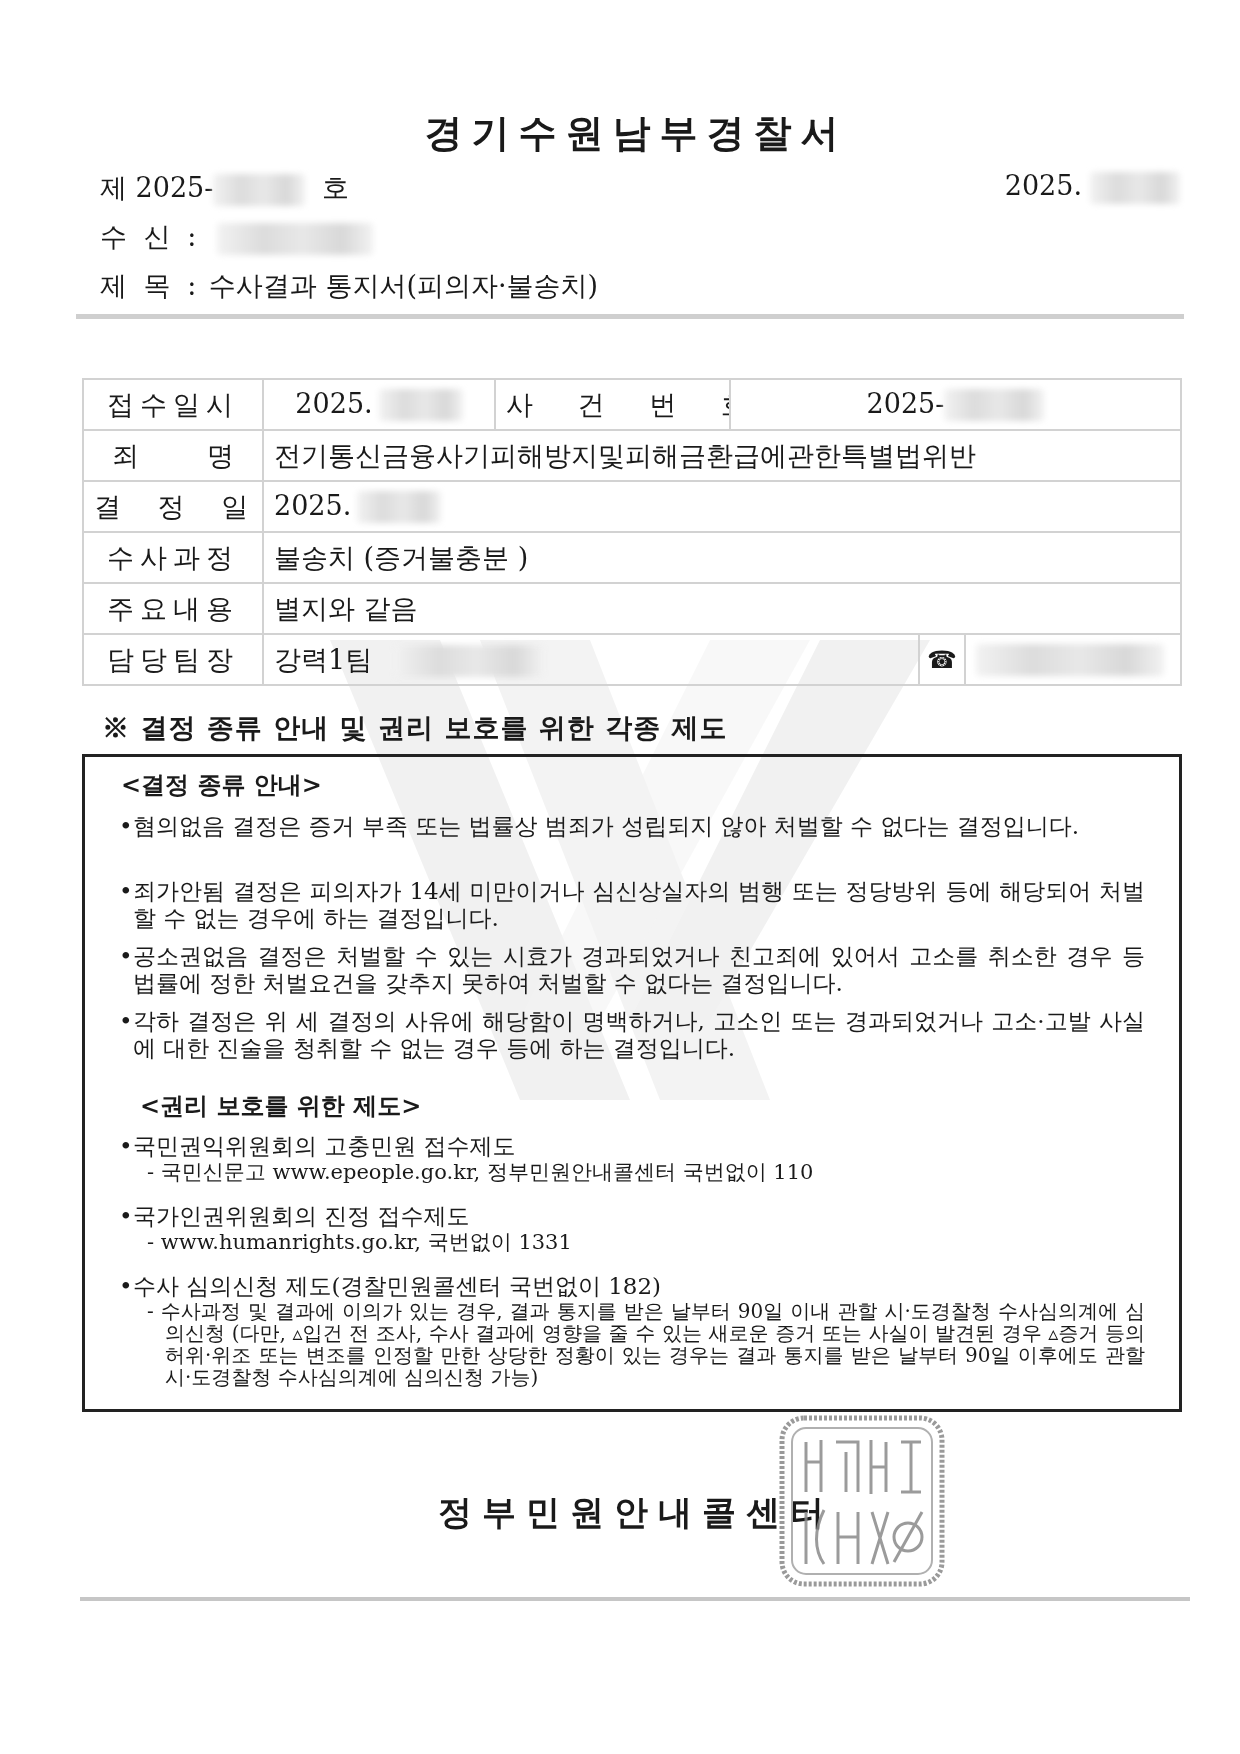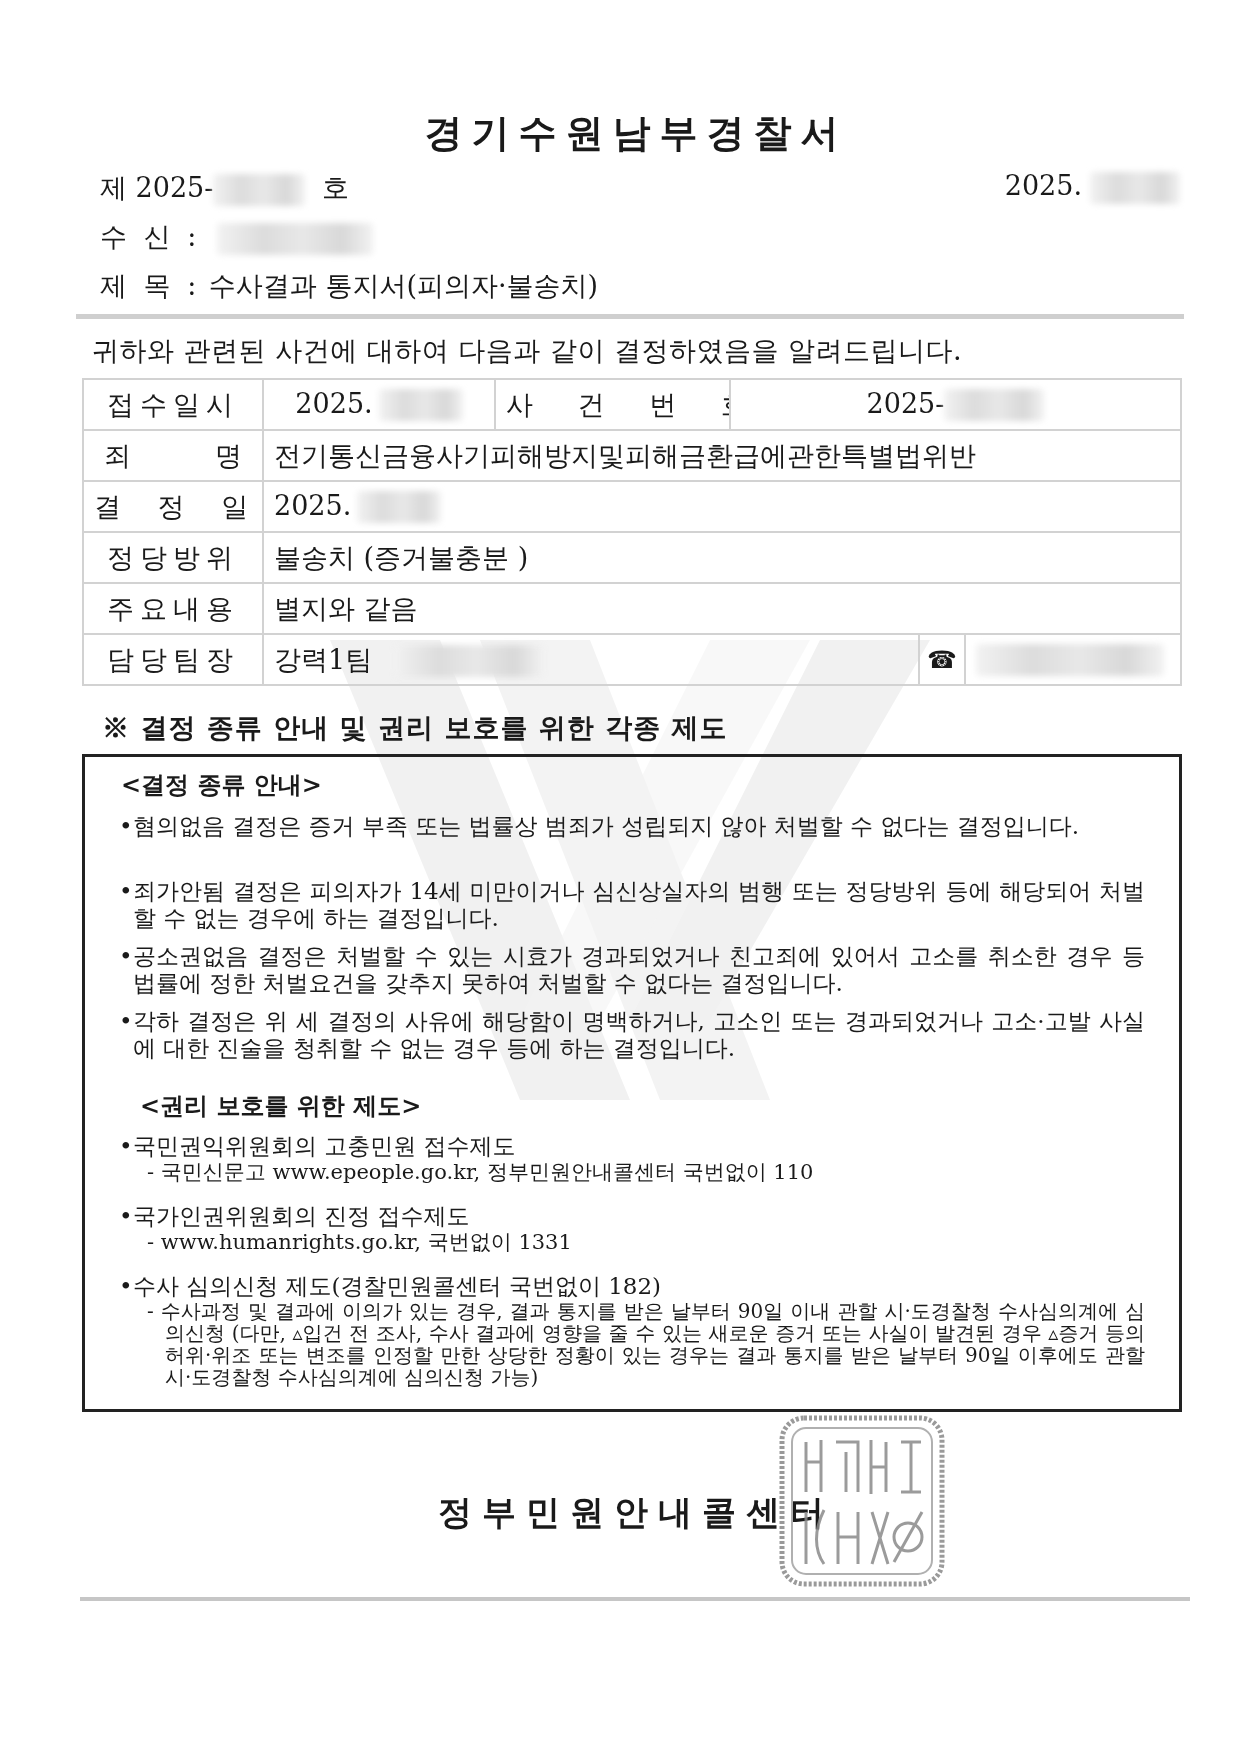--- a/index.html
+++ b/index.html
@@ -86,21 +86,20 @@
     <span>수사결과 통지서(피의자·불송치)</span>
   </div>
 
   <div class="abs meta-line" style="top:219px; letter-spacing:4px;">
     <span>수 신 :</span>
     <span class="blur-box" style="width:156px; margin-left:4px;"></span>
   </div>
 
   <div class="hr-gray" style="top:314px;"></div>
 
-  <div class="abs intro">귀하와 관련된 사건에 대하여 다음과 같이 결정하였음을 알려드립니다.</div>
 
   <table class="info">
     <colgroup>
       <col style="width:180px">
         <col style="width:232px">
         <col style="width:235px">
         <col style="width:189px">
         <col style="width:46px">
         <col style="width:216px">
     </colgroup>
@@ -109,31 +108,31 @@
       <td class="label">접수일시</td>
       <td class="center">
         <span>2025.</span><span class="blur-box" style="width:84px; margin-left:6px;"></span>
       </td>
       <td class="label" style="letter-spacing:18px;">사 건 번 호</td>
       <td colspan="3" class="center">
         <span>2025-</span><span class="blur-box" style="width:100px;"></span>
       </td>
     </tr>
     <tr>
-      <td class="label" style="letter-spacing:0; text-align:justify; text-align-last:justify; padding:0 20px;">죄 명</td>
+      <td class="label" style="letter-spacing:0; text-align:justify; text-align-last:justify; padding:0 28px;">죄 명</td>
       <td colspan="5">전기통신금융사기피해방지및피해금환급에관한특별법위반</td>
     </tr>
     <tr>
       <td class="label" style="letter-spacing:14px;">결 정 일</td>
       <td colspan="5">
         <span>2025.</span><span class="blur-box" style="width:84px; margin-left:6px;"></span>
       </td>
     </tr>
     <tr>
-      <td class="label">정당방위</td>
+      <td class="label">수사과정</td>
       <td colspan="5">불송치 (증거불충분 )</td>
     </tr>
     <tr>
       <td class="label">주요내용</td>
       <td colspan="5">별지와 같음</td>
     </tr>
     <tr>
       <td class="label">담당팀장</td>
       <td colspan="3">
         <span>강력1팀</span><span class="blur-box" style="width:150px; margin-left:22px;"></span>

